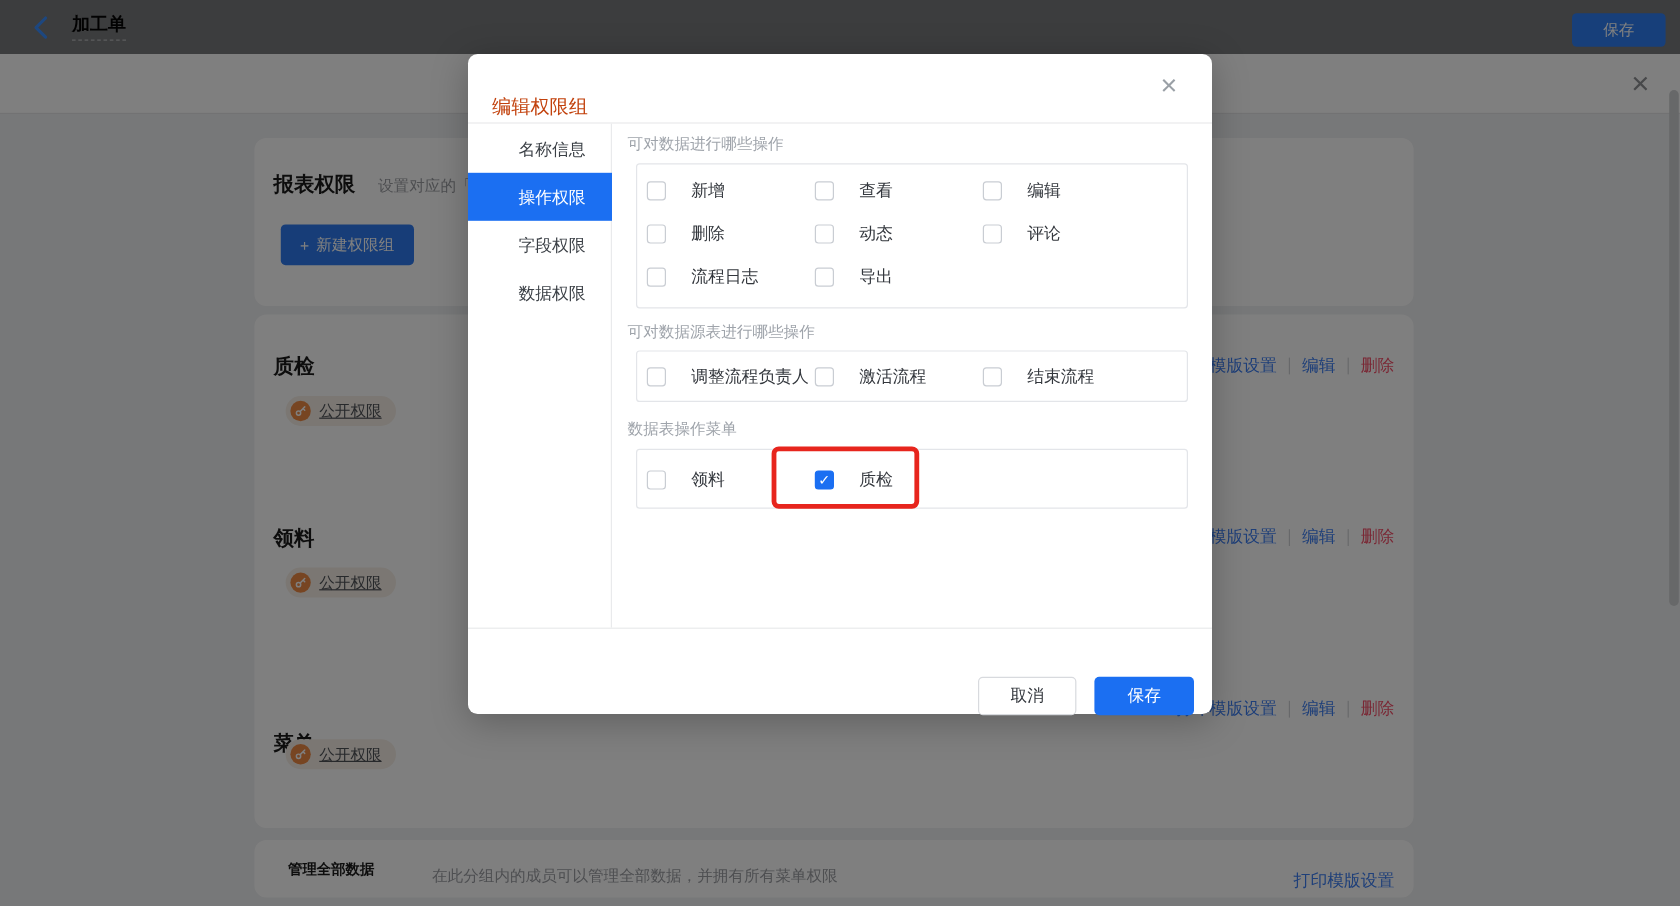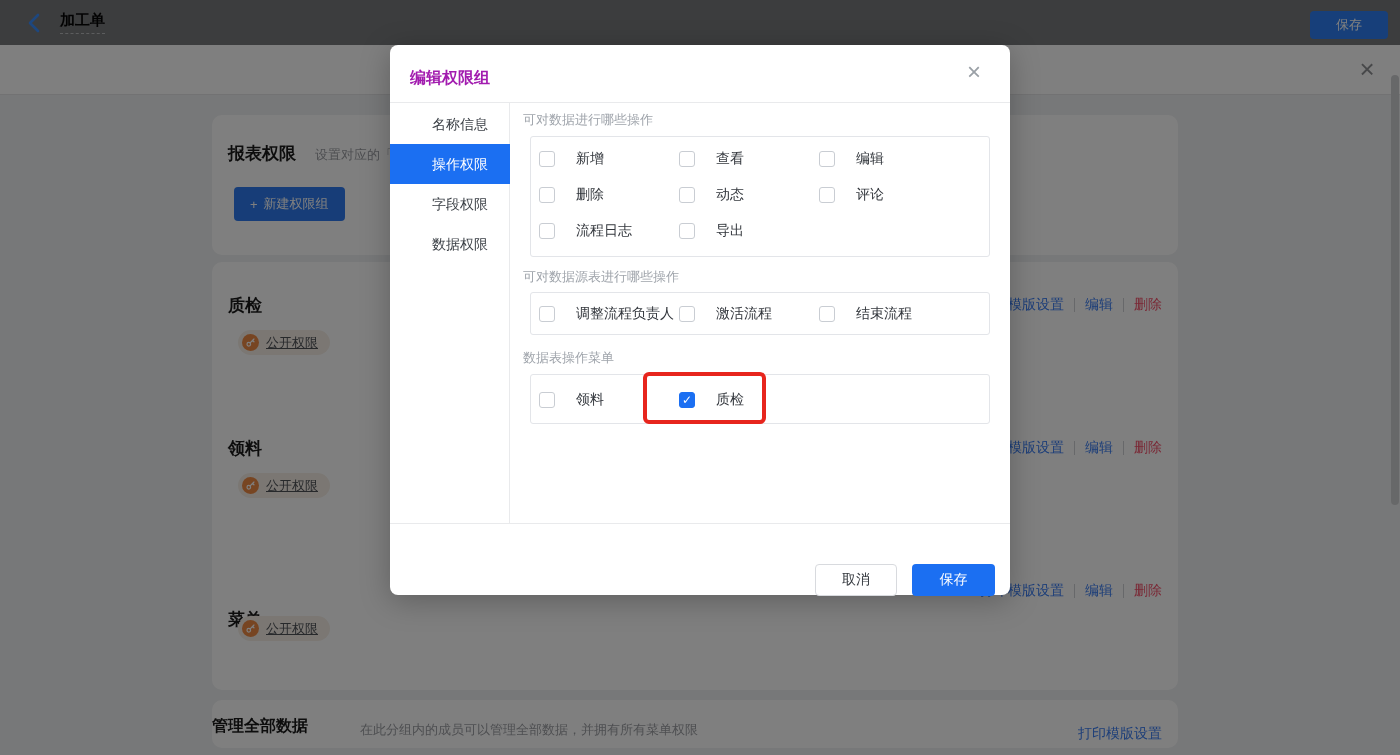--- a/index.html
+++ b/index.html
@@ -41,21 +41,21 @@
   .links-row .sep{width:1px;height:14px;background:#cfd1d4;}
 
   .scroll-thumb{left:1391px;top:75px;width:8px;height:430px;background:#cfd1d3;border-radius:4px;}
 
   
   .overlay{left:0;top:0;width:1400px;height:755px;background:rgba(0,0,0,0.5);z-index:10;}
 
   
   .dialog{left:390px;top:45px;width:620px;height:550px;background:#fff;border-radius:8px;z-index:20;
           box-shadow:0 6px 30px rgba(0,0,0,0.25);}
-  .dlg-title{left:20px;top:4px;height:57px;line-height:57px;font-size:16px;font-weight:700;color:#a21caf;}
+  .dlg-title{left:20px;top:16px;height:57px;line-height:57px;font-size:16px;font-weight:400;color:#c2410c;}
   .dlg-close{right:22px;top:14px;width:28px;height:28px;font-size:24px;line-height:26px;text-align:center;
              color:#9aa0a6;cursor:pointer;}
   .dlg-hr{left:0;top:57px;width:620px;height:1px;background:#e9eaec;}
   .dlg-side{left:0;top:58px;width:120px;height:420px;border-right:1px solid #e9eaec;}
   .dlg-tab{position:absolute;left:0;width:120px;height:40px;line-height:40px;text-align:right;
            padding-right:22px;font-size:14px;color:#3a3f45;cursor:pointer;}
   .dlg-tab.active{background:#1b6ff2;color:#fff;}
   .grp-label{position:absolute;left:133px;font-size:13px;color:#9fa4ab;}
   .grp-box{position:absolute;left:140px;width:460px;border:1px solid #e3e5e9;border-radius:3px;background:#fff;}
   .opt{position:absolute;display:flex;align-items:center;gap:21px;height:16px;cursor:pointer;}
@@ -155,21 +155,21 @@
   </div>
   <div class="abs links-row" style="right:238px;top:581px;">
     <span class="lnk">打印模版设置</span>
     <span class="sep"></span>
     <span class="lnk">编辑</span>
     <span class="sep"></span>
     <span class="lnk lnk-danger">删除</span>
   </div>
 
   <div class="abs card card-c"></div>
-  <div class="abs h-title" style="left:212px;top:716px;font-size:16px;">管理全部数据</div>
+  <div class="abs h-title" style="left:240px;top:716px;font-size:12px;">管理全部数据</div>
   <div class="abs h-desc" style="left:348px;top:721px;white-space:nowrap;margin-left:12px;">在此分组内的成员可以管理全部数据，并拥有所有菜单权限</div>
   <div class="abs links-row" style="right:238px;top:724px;">
     <span class="lnk">打印模版设置</span>
   </div>
 
   <div class="abs scroll-thumb"></div>
 
   <div class="abs overlay"></div>
 
   <div class="abs dialog">

